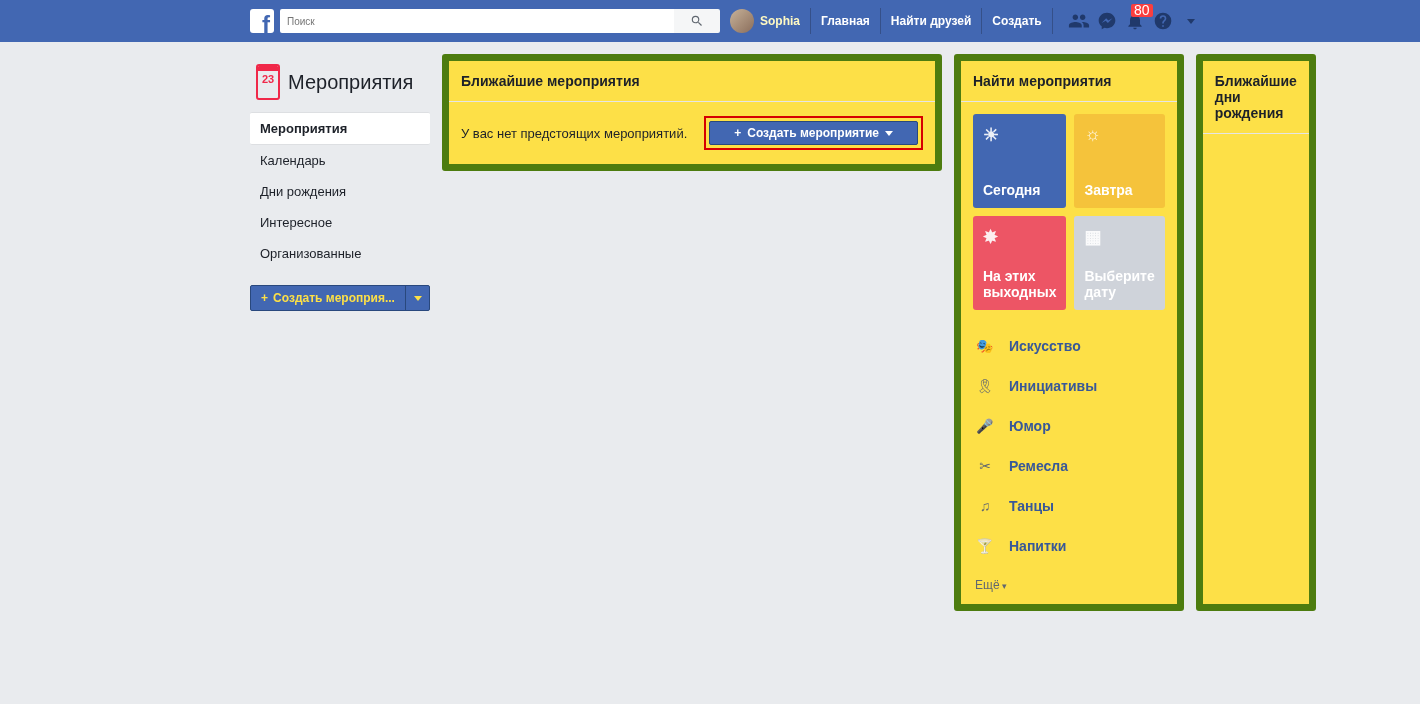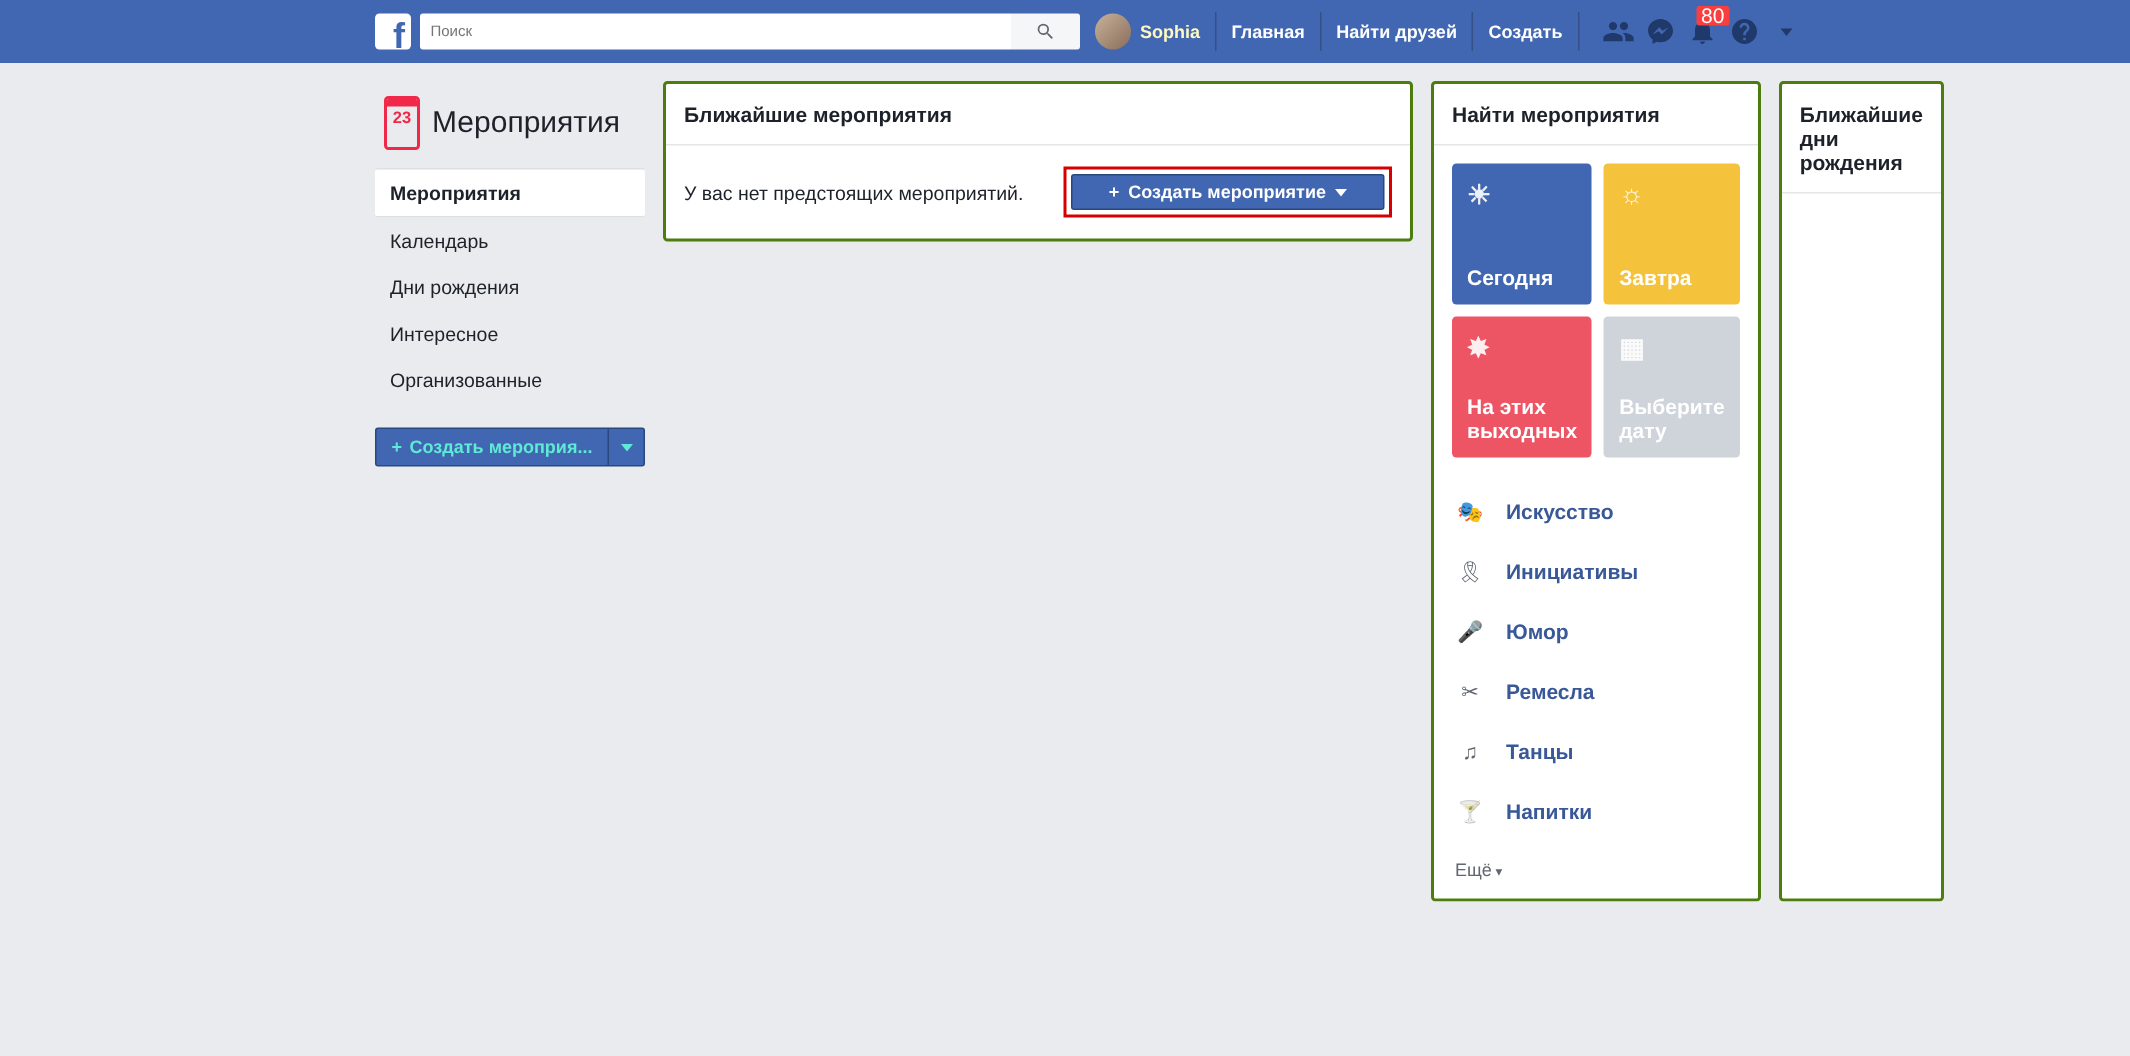--- a/index.html
+++ b/index.html
@@ -156,41 +156,41 @@
   }
   .side-menu li.active {
     background:#fff;
     border:1px solid #dddfe2;
     border-left:none; border-right:none;
     font-weight:bold;
   }
   .create-btn {
     margin-top: 16px;
     background:#4267b2;
-    color:#5eead4;
+    color:#fde047;
     border:1px solid #29487d;
     border-radius:2px;
     height:26px;
     width: 180px;
     font-size:12px;
     font-weight:bold;
     display:flex; align-items:center; justify-content:space-between;
     cursor:pointer;
   }
   .create-btn .lbl{ flex:1; text-align:center; display:flex; align-items:center; justify-content:center; gap:5px; padding:0 6px;}
   .create-btn .dd{
     width:24px; height:100%;
     border-left:1px solid #29487d;
     display:flex; align-items:center; justify-content:center;
   }
 
   
   .card {
-    background:#ffffff;
-    border:2px solid #4d7c0f;
+    background:#fde047;
+    border:7px solid #4d7c0f;
     border-radius:3px;
   }
   .card-header {
     padding: 12px 12px;
     font-size:14px;
     font-weight:bold;
     border-bottom:1px solid #e5e5e5;
   }
   .empty-row {
     display:flex;

